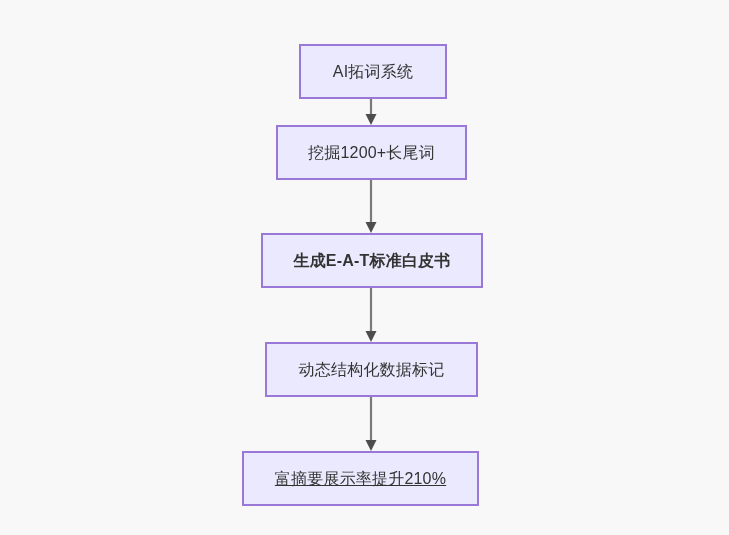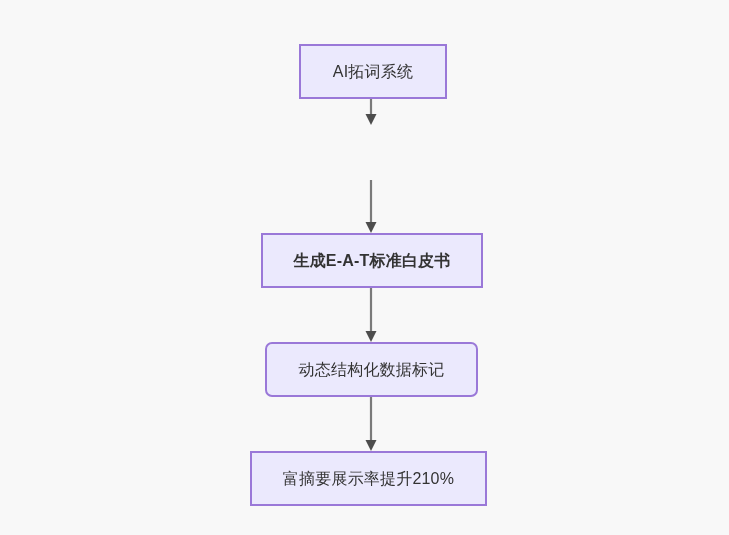--- a/index.html
+++ b/index.html
@@ -41,22 +41,22 @@
 
   .node-label {
     display: block;
     text-align: center;
   }
 
   
   #node-0 { left: 299px; top: 15px;  width: 148px; height: 55px; margin-top: 29px; }
   #node-1 { left: 276px; top: 125px; width: 191px; height: 55px; }
   #node-2 { left: 261px; top: 233px; width: 222px; height: 55px; font-weight: bold; }
-  #node-3 { left: 265px; top: 342px; width: 213px; height: 55px; border-radius: 7px; }
-  #node-4 { left: 250px; top: 451px; width: 237px; height: 55px; }
+  #node-3 { left: 265px; top: 342px; width: 213px; height: 55px; }
+  #node-4 { left: 242px; top: 451px; width: 237px; height: 55px; text-decoration: underline; }
 
   .flow-edge {
     position: absolute;
     left: 0;
     top: 0;
     width: 729px;
     height: 535px;
     pointer-events: none;
     overflow: visible;
   }
@@ -95,20 +95,23 @@
     <g>
       <line class="edge-line" x1="371" y1="397" x2="371" y2="443"></line>
       <polygon class="edge-head" points="371,451 365.5,440 376.5,440"></polygon>
     </g>
   </svg>
 
   <div class="flow-node" id="node-0">
     <span class="node-label">AI拓词系统</span>
   </div>
 
+  <div class="flow-node" id="node-1">
+    <span class="node-label">挖掘1200+长尾词</span>
+  </div>
 
   <div class="flow-node" id="node-2">
     <span class="node-label">生成E-A-T标准白皮书</span>
   </div>
 
   <div class="flow-node" id="node-3">
     <span class="node-label">动态结构化数据标记</span>
   </div>
 
   <div class="flow-node" id="node-4">

